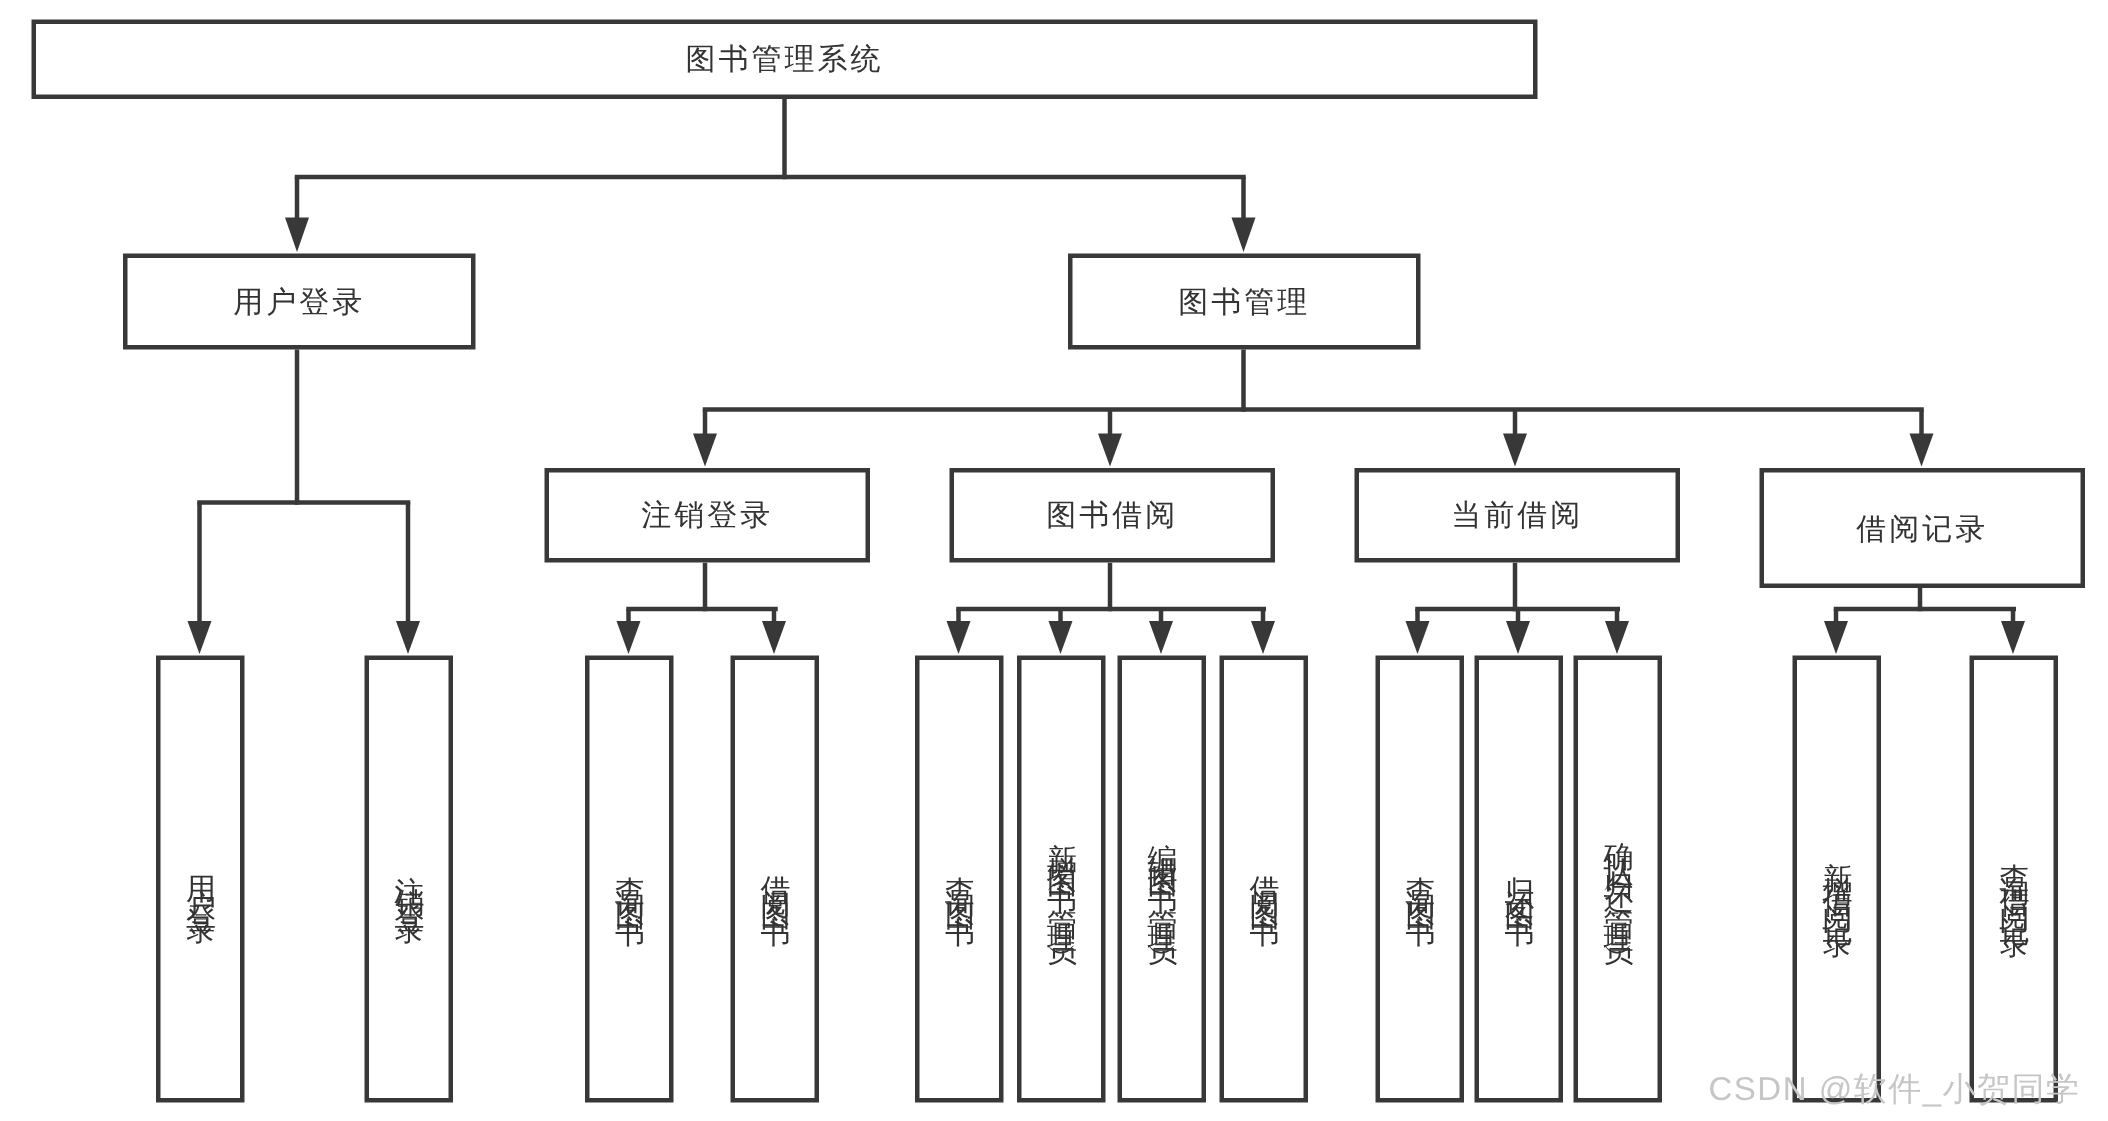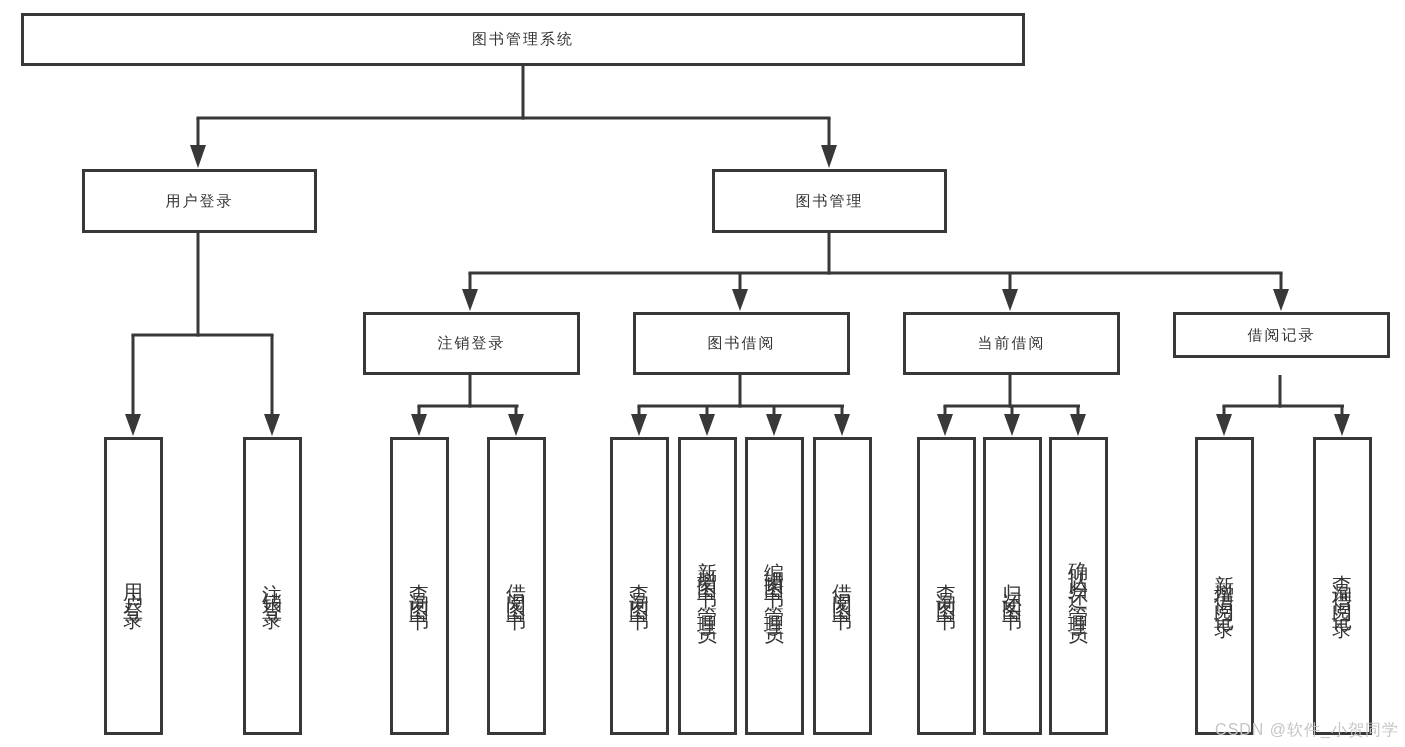--- a/index.html
+++ b/index.html
@@ -28,38 +28,38 @@
     position: absolute;
     box-sizing: border-box;
     border: 3px solid #383838;
     background: #ffffff;
     display: flex;
     align-items: center;
     justify-content: center;
     z-index: 2;
   }
   .hbox {
-    font-size: 15px;
+    font-size: 20px;
     letter-spacing: 2px;
   }
   .vbox {
     top: 437px;
     width: 59px;
     height: 298px;
     writing-mode: vertical-rl;
     text-orientation: upright;
     font-size: 20px;
     letter-spacing: 9px;
     line-height: 1;
   }
   .watermark {
     position: absolute;
-    right: 6px;
+    right: 18px;
     bottom: 6px;
-    font-size: 16px;
+    font-size: 22px;
     color: #c6c6c6;
     letter-spacing: 1px;
     z-index: 3;
     white-space: nowrap;
   }
   svg line { stroke: #383838; stroke-width: 3; }
   svg polygon { fill: #383838; }
 </style>
 </head>
 <body>
@@ -129,21 +129,21 @@
   </svg>
 
   <div class="node hbox" style="left:21px; top:13px; width:1004px; height:53px;">图书管理系统</div>
 
   <div class="node hbox" style="left:82px; top:169px; width:235px; height:64px;">用户登录</div>
   <div class="node hbox" style="left:712px; top:169px; width:235px; height:64px;text-align:center;">图书管理</div>
 
   <div class="node hbox" style="left:363px; top:312px; width:217px; height:63px;">注销登录</div>
   <div class="node hbox" style="left:903px; top:312px; width:217px; height:63px;">当前借阅</div>
   <div class="node hbox" style="left:633px; top:312px; width:217px; height:63px;">图书借阅</div>
-  <div class="node hbox" style="left:1173px; top:312px; width:217px; height:46px;">借阅记录</div>
+  <div class="node hbox" style="left:1173px; top:312px; width:217px; height:80px;">借阅记录</div>
 
   <div class="node vbox" style="left:104px;">用户登录</div>
   <div class="node vbox" style="left:243px;">注销登录</div>
 
   <div class="node vbox" style="left:390px;">查询图书</div>
   <div class="node vbox" style="left:487px;">借阅图书</div>
 
   <div class="node vbox" style="left:610px;">查询图书</div>
   <div class="node vbox" style="left:678px;">新增图书（管理员）</div>
   <div class="node vbox" style="left:745px;">编辑图书（管理员）</div>

